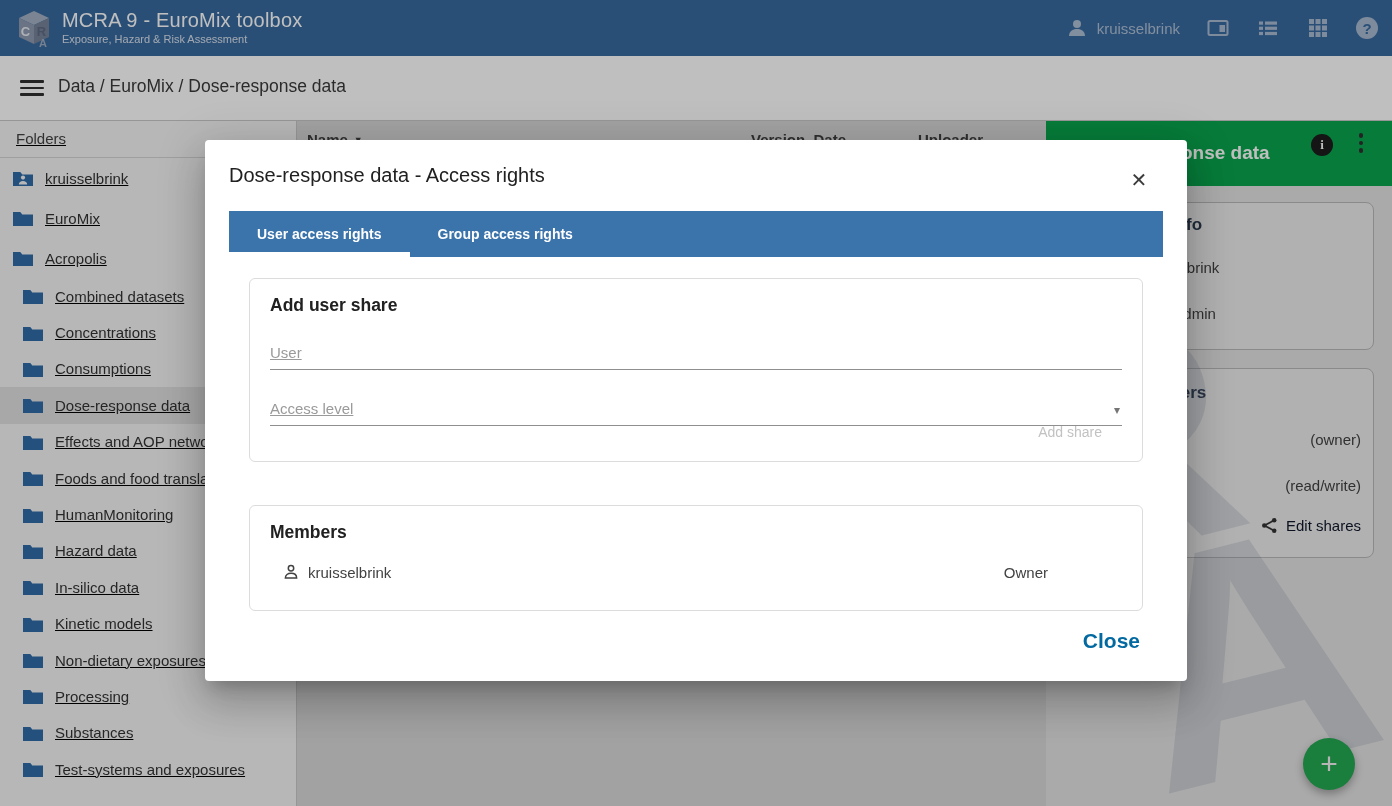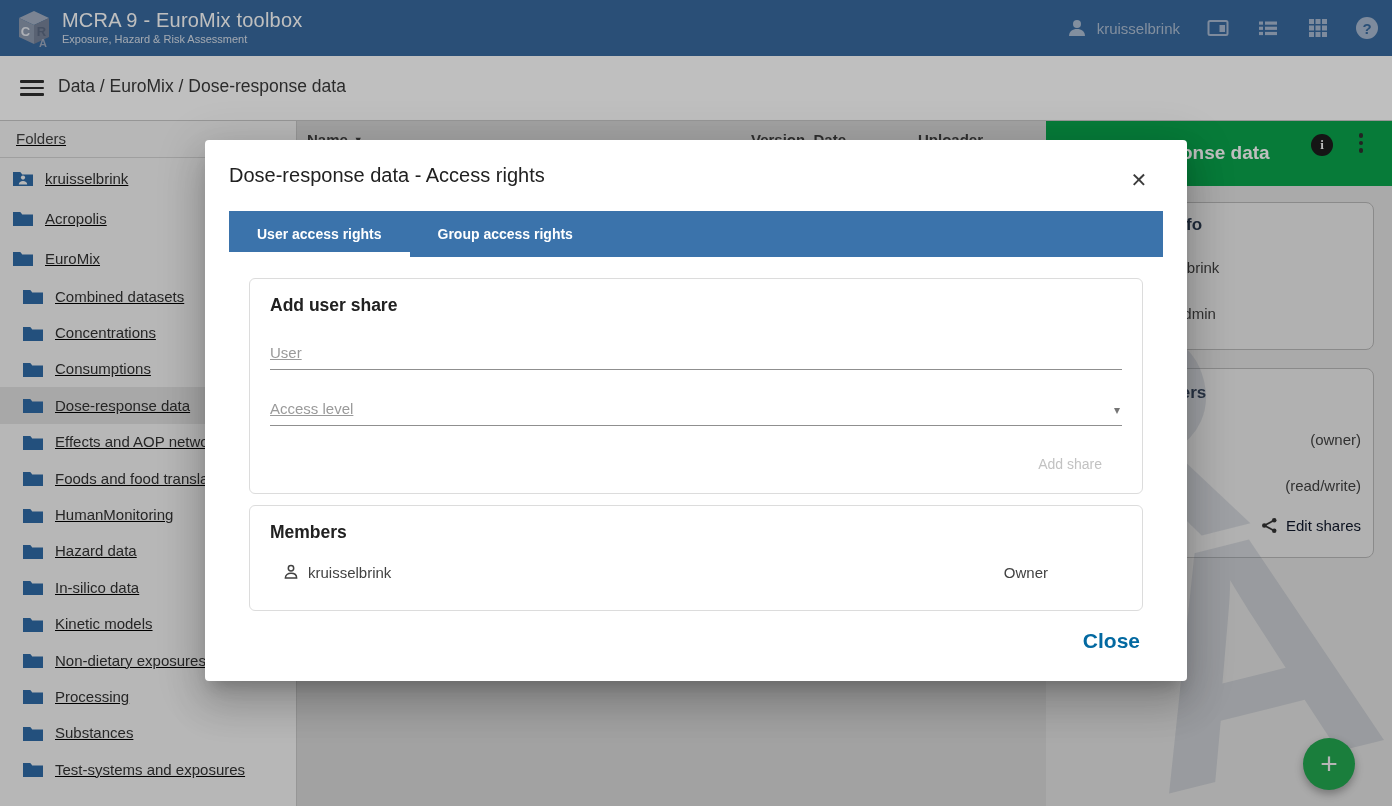--- a/index.html
+++ b/index.html
@@ -76,21 +76,21 @@
   .modal-x{position:absolute;right:36px;top:168px;width:24px;height:24px;cursor:pointer;
     display:flex;align-items:center;justify-content:center;color:#3c3c3c;font-size:20px;}
   .modal .modal-title{top:24px;}
   .modal .modal-x{top:28px;}
   .tabbar{position:absolute;left:24px;top:71px;width:934px;height:46px;background:#3b73ab;display:flex;}
   .tab{position:relative;height:100%;display:flex;align-items:center;justify-content:center;
     color:#fff;font-size:14px;font-weight:bold;cursor:pointer;padding:0 28px;box-sizing:border-box;}
   .tab.active::after{content:"";position:absolute;left:0;right:0;bottom:0;height:5px;background:#fff;}
   .mcard{position:absolute;left:44px;width:894px;background:#fff;border:1px solid #dcdcdc;
     border-radius:6px;box-sizing:border-box;}
-  .card-add{top:138px;height:216px;}
+  .card-add{top:138px;height:184px;}
   .card-members{top:365px;height:106px;}
   .mheading{position:absolute;left:20px;top:16px;font-size:17.5px;font-weight:bold;color:#212121;}
   .field{position:absolute;left:20px;right:20px;border-bottom:1px solid #8f8f8f;}
   .field-user{top:60px;height:30px;}
   .field-access{top:116px;height:30px;}
   .field .flabel{position:absolute;left:0;bottom:8px;font-size:15px;color:#9a9a9a;text-decoration:underline;}
   .field .caret{position:absolute;right:2px;bottom:8px;font-size:12px;color:#757575;}
   .add-share-btn{position:absolute;right:34px;bottom:20px;font-size:14px;font-weight:500;
     color:#c2c2c2;cursor:default;background:none;border:none;font-family:inherit;}
   .member-row{position:absolute;left:32px;right:20px;top:56px;height:24px;}
@@ -188,33 +188,33 @@
 
         <div class="folder-item toplevel">
           <svg class="folder-glyph" viewBox="0 0 22 18">
             <path d="M1 3 h7 l2.2 2.4 H21 v11.6 H1 z" fill="#2f6ba7"></path>
             <path d="M1 3 h7 l2.2 2.4 h-9.2 z" fill="#2f6ba7"></path>
             <g class="person-cut" fill="#f5f5f5">
               <circle cx="11" cy="8.6" r="2.1"></circle>
               <path d="M6.8 15.4c0-2.3 1.9-3.5 4.2-3.5s4.2 1.2 4.2 3.5z"></path>
             </g>
           </svg>
+          <span class="folder-label">EuroMix</span>
+        </div>
+
+        <div class="folder-item toplevel">
+          <svg class="folder-glyph" viewBox="0 0 22 18">
+            <path d="M1 3 h7 l2.2 2.4 H21 v11.6 H1 z" fill="#2f6ba7"></path>
+            <path d="M1 3 h7 l2.2 2.4 h-9.2 z" fill="#2f6ba7"></path>
+            <g class="person-cut" fill="#f5f5f5">
+              <circle cx="11" cy="8.6" r="2.1"></circle>
+              <path d="M6.8 15.4c0-2.3 1.9-3.5 4.2-3.5s4.2 1.2 4.2 3.5z"></path>
+            </g>
+          </svg>
           <span class="folder-label">Acropolis</span>
-        </div>
-
-        <div class="folder-item toplevel">
-          <svg class="folder-glyph" viewBox="0 0 22 18">
-            <path d="M1 3 h7 l2.2 2.4 H21 v11.6 H1 z" fill="#2f6ba7"></path>
-            <path d="M1 3 h7 l2.2 2.4 h-9.2 z" fill="#2f6ba7"></path>
-            <g class="person-cut" fill="#f5f5f5">
-              <circle cx="11" cy="8.6" r="2.1"></circle>
-              <path d="M6.8 15.4c0-2.3 1.9-3.5 4.2-3.5s4.2 1.2 4.2 3.5z"></path>
-            </g>
-          </svg>
-          <span class="folder-label">EuroMix</span>
         </div>
 
         <div class="folder-item indent">
           <svg class="folder-glyph" viewBox="0 0 22 18">
             <path d="M1 3 h7 l2.2 2.4 H21 v11.6 H1 z" fill="#2f6ba7"></path>
             <path d="M1 3 h7 l2.2 2.4 h-9.2 z" fill="#2f6ba7"></path>
             <g class="person-cut" fill="#f5f5f5">
               <circle cx="11" cy="8.6" r="2.1"></circle>
               <path d="M6.8 15.4c0-2.3 1.9-3.5 4.2-3.5s4.2 1.2 4.2 3.5z"></path>
             </g>

